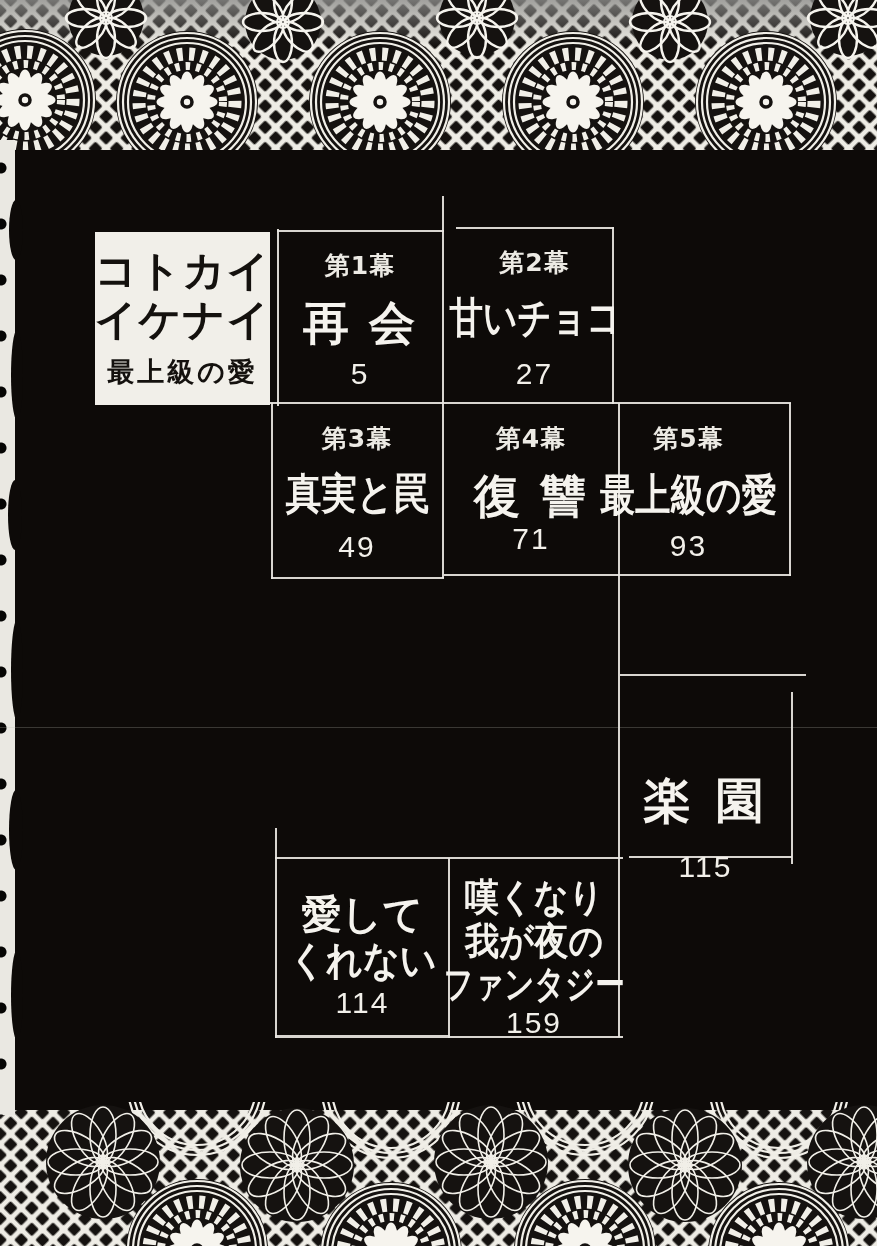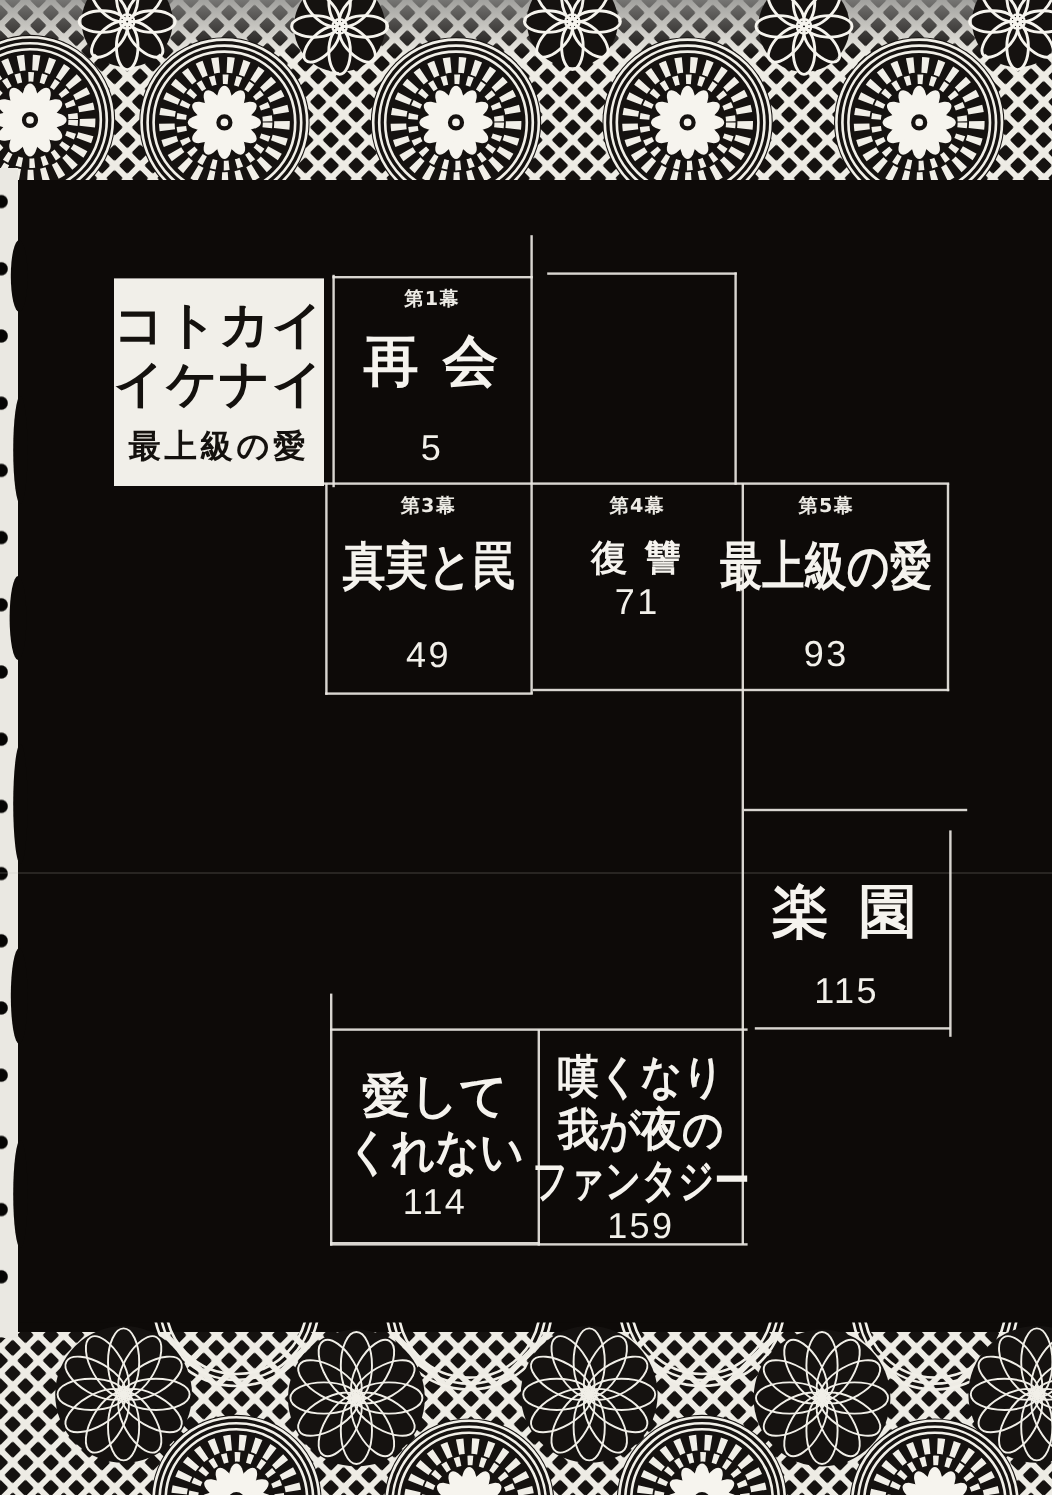--- a/index.html
+++ b/index.html
@@ -30,21 +30,21 @@
   .author{
     margin-top:10px;font-weight:bold;font-size:27px;letter-spacing:3px;white-space:nowrap;
   }
 
   
   .cell{
     position:absolute;display:flex;flex-direction:column;align-items:center;
     color:var(--text,#f2f0ea);text-align:center;
   }
   .act{
-    font-weight:bold;font-size:16px;letter-spacing:1px;margin-top:8px;
+    font-weight:bold;font-size:25px;letter-spacing:1px;margin-top:18px;
     color:#eceae4;white-space:nowrap;
   }
   .ttl{
     font-family:"DejaVu Serif","Liberation Serif",serif;font-weight:bold;
     font-size:44px;line-height:1.1;margin-top:16px;white-space:nowrap;color:#f5f3ee;
   }
   .ttl-line{display:block;font-family:"DejaVu Serif","Liberation Serif",serif;
     font-weight:bold;line-height:1.15;white-space:nowrap;color:#f5f3ee;}
   .num{
     font-family:"Liberation Sans","DejaVu Sans",sans-serif;
@@ -215,40 +215,45 @@
     <div class="title-line">イケナイ</div>
     <div class="author">最上級の愛</div>
   </div>
 
   <div class="cell" style="left:278px;top:231px;width:164px;height:172px;">
     <div class="act">第1幕</div>
     <div class="ttl" style="font-size:46px;letter-spacing:2px;">再 会</div>
     <div class="num">5</div>
   </div>
 
+  <div class="cell" style="left:457px;top:228px;width:155px;height:175px;">
+    <div class="act">第2幕</div>
+    <div class="ttl sq80" style="font-size:42px;">甘いチョコ</div>
+    <div class="num">27</div>
+  </div>
 
   <div class="cell" style="left:272px;top:404px;width:170px;height:172px;">
     <div class="act">第3幕</div>
     <div class="ttl sq85" style="font-size:42px;">真実と罠</div>
     <div class="num">49</div>
   </div>
 
   <div class="cell" style="left:444px;top:404px;width:174px;height:128px;text-align:center;">
     <div class="act">第4幕</div>
-    <div class="ttl" style="font-size:30px;letter-spacing:2px;">復 讐</div>
+    <div class="ttl" style="font-size:46px;letter-spacing:2px;">復 讐</div>
     <div class="num">71</div>
   </div>
 
   <div class="cell" style="left:604px;top:404px;width:169px;height:171px;">
     <div class="act">第5幕</div>
     <div class="ttl sq80" style="font-size:44px;">最上級の愛</div>
     <div class="num">93</div>
   </div>
 
-  <div class="cell" style="left:620px;top:676px;width:171px;height:180px;">
+  <div class="cell" style="left:620px;top:716px;width:171px;height:180px;">
     <div class="ttl" style="font-size:48px;letter-spacing:4px;margin-top:58px;">楽 園</div>
     <div class="num">115</div>
   </div>
 
   <div class="cell" style="left:277px;top:859px;width:171px;height:177px;justify-content:center;">
     <div style="margin-top:32px;">
       <span class="ttl-line" style="font-size:40px;">愛して</span>
       <span class="ttl-line sq90" style="font-size:40px;">くれない</span>
     </div>
     <div class="num" style="margin-bottom:16px;">114</div>

